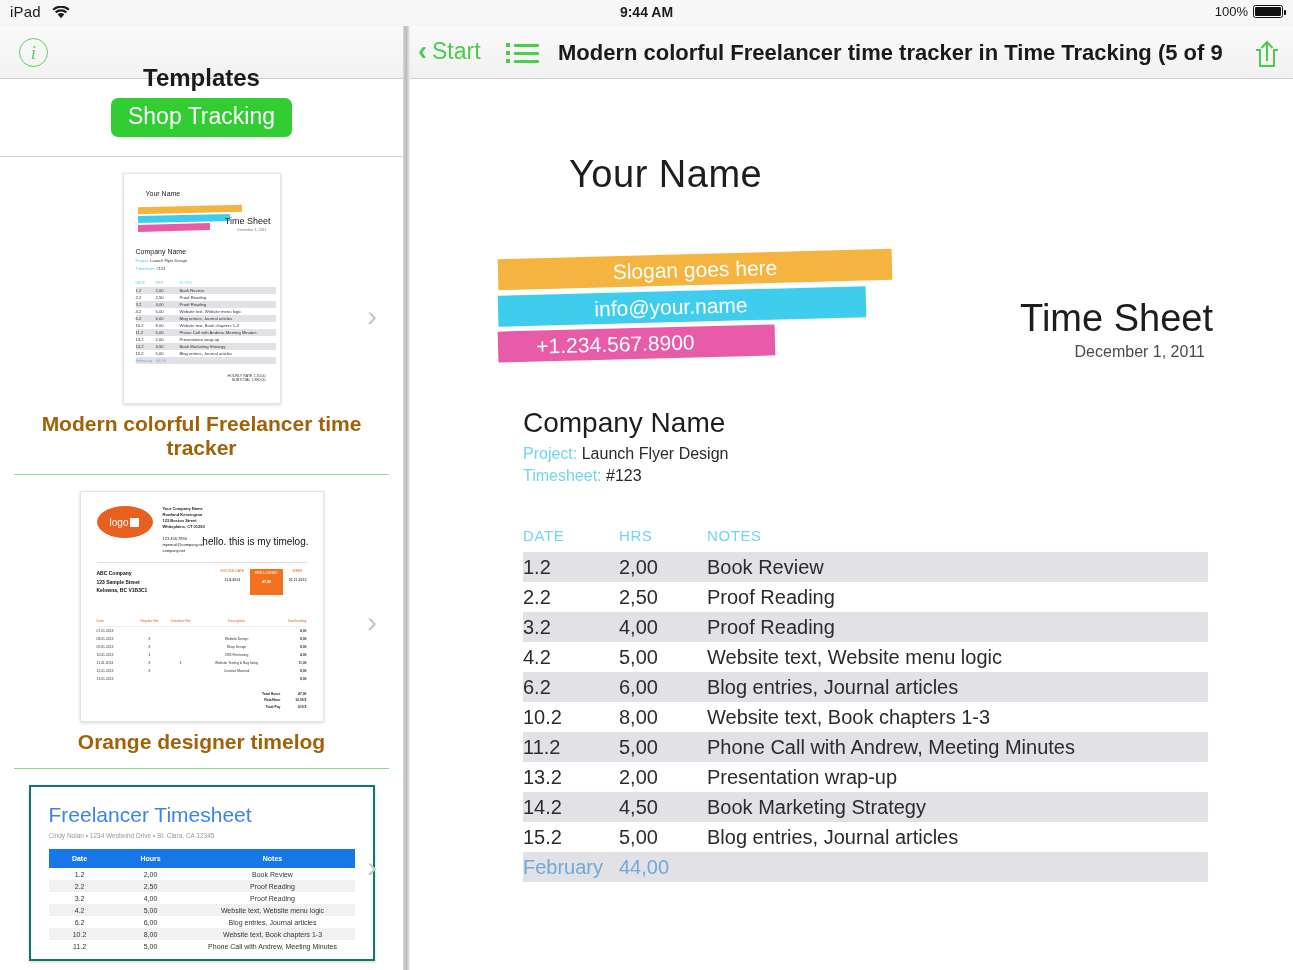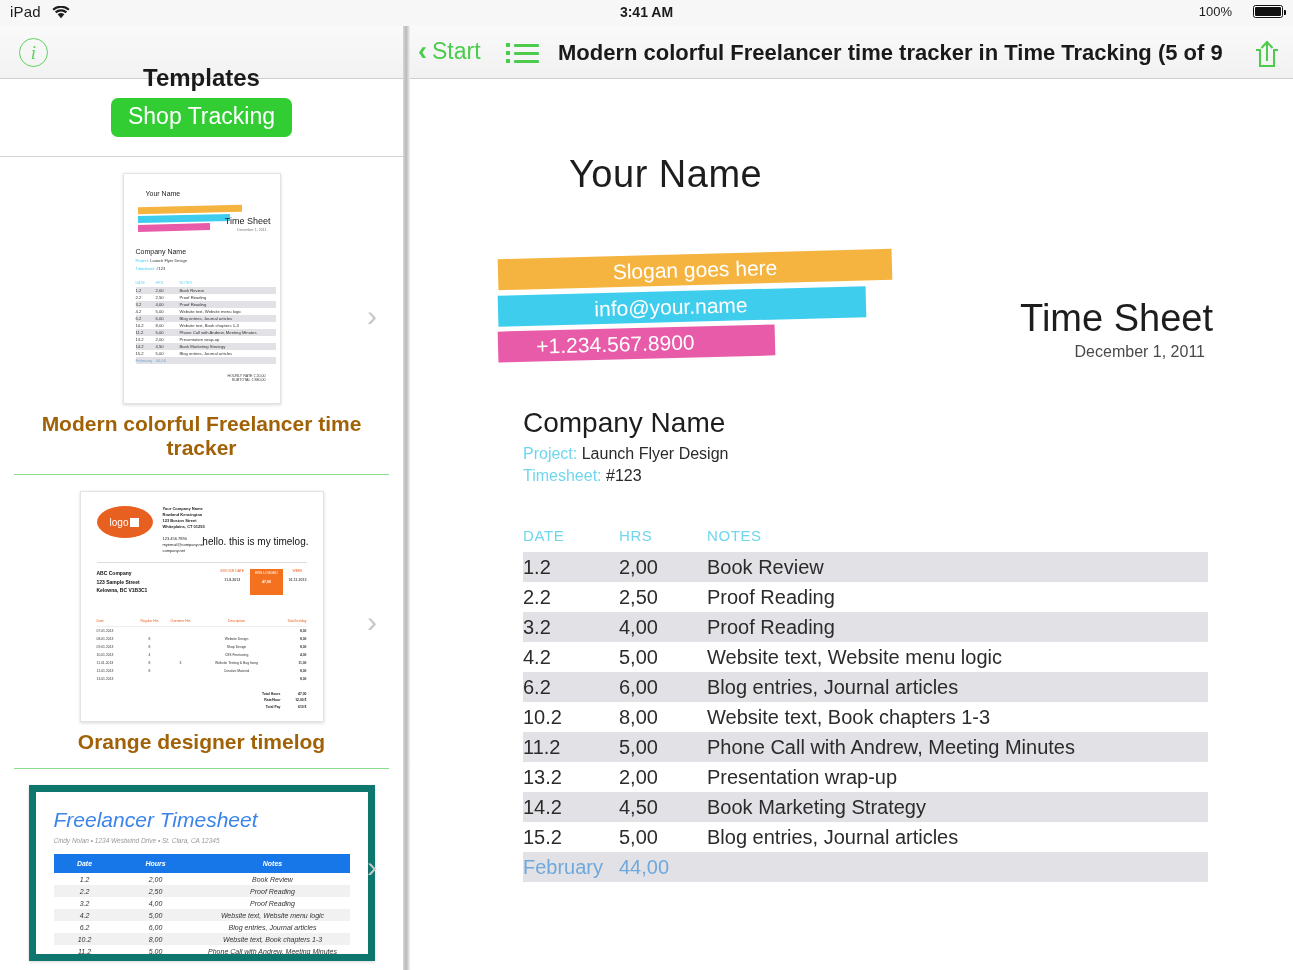--- a/index.html
+++ b/index.html
@@ -19,21 +19,21 @@
     position: absolute; left: 10px; top: 3px;
     font-size: 15px; color: #1c1c1c; letter-spacing: .2px;
   }
   .wifi-icon { display: inline-block; margin-left: 7px; vertical-align: -2px; }
   .sb-time {
     position: absolute; left: 0; top: 4px; width: 1293px;
     text-align: center; font-size: 14px; font-weight: bold; color: #1c1c1c;
   }
   .sb-right {
     position: absolute; right: 10px; top: 4px;
-    font-size: 13px; color: #1c1c1c; display: flex; align-items: center; gap: 21px;
+    font-size: 13px; color: #1c1c1c; display: flex; align-items: center; gap: 5px;
   }
   .battery {
     width: 30px; height: 13px; border: 1px solid #111; border-radius: 2.5px;
     position: relative; background: #fff;
   }
   .battery::after {
     content: ""; position: absolute; right: -4px; top: 3.5px;
     width: 2.5px; height: 5px; background: #111; border-radius: 0 1px 1px 0;
   }
   .battery i { position: absolute; left: 1px; top: 1px; bottom: 1px; right: 1px; background: #111; border-radius: 1px; display:block;}
@@ -136,22 +136,22 @@
   .t2-tr { display: flex; font-size: 3.4px; color: #333; padding: 2px 0; }
   .t2-tr b { font-weight: bold; }
   .t2-a { width: 38px; } .t2-b { width: 30px; text-align:center;} .t2-c { width: 32px; text-align:center;}
   .t2-d { flex: 1; text-align: center; } .t2-e { width: 30px; text-align: right; }
   .t2-sum { text-align: right; font-size: 3.4px; color: #E8601F; margin-top: 8px; line-height: 2; }
   .t2-sum span { color: #222; font-weight: bold; display: inline-block; width: 26px; text-align: right;}
 
   
   .thumb3 {
     width: 346px; height: 176px; background: #fff;
-    border: 7px solid #0f766e; box-shadow: 0 1px 3px rgba(0,0,0,.16);
-    position: relative; overflow: hidden; padding: 16px 18px 0; font-style: italic;
+    border: 2px solid #0f766e; box-shadow: 0 1px 3px rgba(0,0,0,.16);
+    position: relative; overflow: hidden; padding: 16px 18px 0;
   }
   .t3-title { font-size: 21px; color: #3B84EA; }
   .t3-sub { font-size: 6.5px; color: #999; margin-top: 5px; }
   .t3-head {
     display: flex; background: #1877E8; color: #fff; font-size: 7px;
     font-weight: bold; padding: 6px 0; margin-top: 10px;
   }
   .t3-row { display: flex; font-size: 7px; color: #333; padding: 2.5px 0; }
   .t3-row.alt { background: #f1f1f1; }
   .t3-d { width: 62px; text-align: center; }
@@ -240,21 +240,21 @@
     <div class="sb-left">
       <span>iPad</span>
       <span class="wifi-icon">
         <svg width="18" height="13" viewBox="0 0 18 13">
           <path d="M9 12.2 L5.6 8.3 A5.3 5.3 0 0 1 12.4 8.3 Z" fill="#1c1c1c"></path>
           <path d="M2.9 5.6 A9.2 9.2 0 0 1 15.1 5.6 L13.6 7.2 A7 7 0 0 0 4.4 7.2 Z" fill="#1c1c1c"></path>
           <path d="M0.4 2.9 A13 13 0 0 1 17.6 2.9 L16.2 4.4 A11 11 0 0 0 1.8 4.4 Z" fill="#1c1c1c"></path>
         </svg>
       </span>
     </div>
-    <div class="sb-time">3:41 AM</div>
+    <div class="sb-time">9:44 AM</div>
     <div class="sb-right">
       <span>100%</span>
       <span class="battery">
           <i></i>
         </span>
     </div>
   </div>
 
   <div class="sidebar">
 

